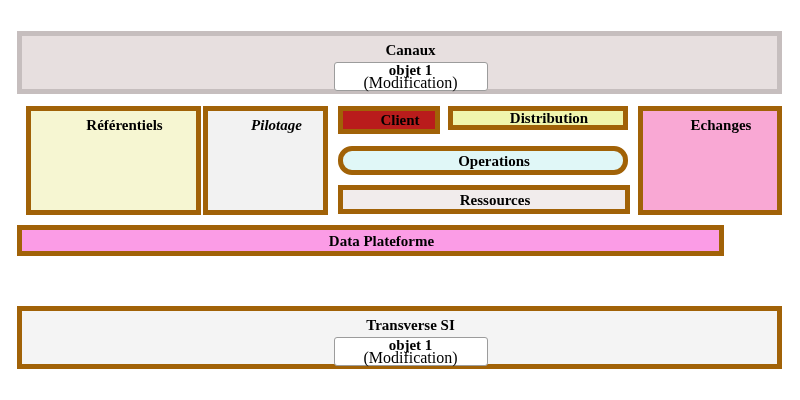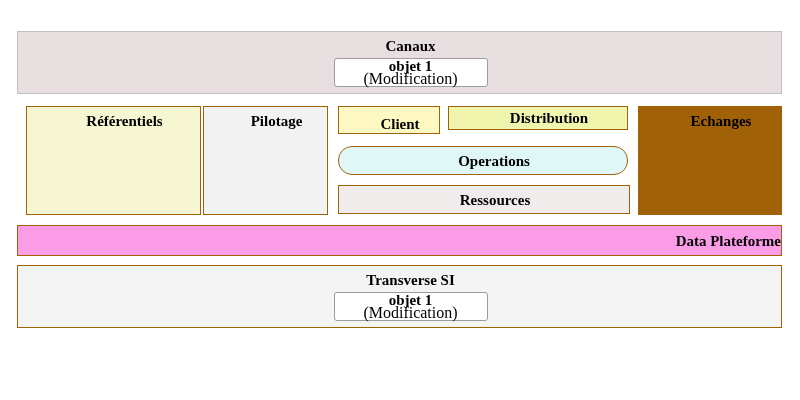--- a/index.html
+++ b/index.html
@@ -12,21 +12,21 @@
   .diagram {
     position: relative;
     width: 800px;
     height: 400px;
     background: #ffffff;
     overflow: hidden;
   }
   .block {
     position: absolute;
     box-sizing: border-box;
-    border: 1px solid #a16207;
+    border: 5px solid #a16207;
     padding-left: 22px;
   }
   .block .title {
     font-weight: bold;
     font-size: 15px;
     text-align: center;
     line-height: 18px;
   }
   .top-titled .title {
     padding-top: 5px;
@@ -38,21 +38,21 @@
   }
   
   #canaux        { left: 17px;  top: 31px;  width: 765px; height: 63px;  border-color:#c6bebe; }
   #referentiels  { left: 26px;  top: 106px; width: 175px; height: 109px; }
   #pilotage      { left: 203px; top: 106px; width: 125px; height: 109px; }
   #client        { left: 338px; top: 106px; width: 102px; height: 28px; }
   #distribution  { left: 448px; top: 106px; width: 180px; height: 24px; }
   #operations    { left: 338px; top: 146px; width: 290px; height: 29px; border-radius: 14px; }
   #ressources    { left: 338px; top: 185px; width: 292px; height: 29px; }
   #echanges      { left: 638px; top: 106px; width: 144px; height: 109px; }
-  #data-plateforme { left: 17px; top: 225px; width: 765px; height: 31px; justify-content: flex-end; }
+  #data-plateforme { left: 17px; top: 225px; width: 707px; height: 31px; }
   #transverse-si { left: 17px;  top: 265px; width: 765px; height: 63px; }
 
   .objet-card {
     width: 154px;
     height: 29px;
     box-sizing: border-box;
     margin: 3px auto 0 auto;
     background: #ffffff;
     border: 1px solid #9c9c9c;
     border-radius: 3px;
@@ -82,49 +82,49 @@
     <div class="objet-card">
       <span class="objet-name">objet 1</span>
       <span class="objet-sub">(Modification)</span>
     </div>
   </div>
 
   <div class="block top-titled" id="referentiels" style="background-color: rgb(246, 246, 210);">
     <div class="title">Référentiels</div>
   </div>
 
-  <div class="block top-titled" id="pilotage" style="background-color: rgb(242, 242, 242);">
+  <div class="block top-titled" id="pilotage" style="background-color: rgb(242, 242, 242); font-style: italic;">
     <div class="title">Pilotage</div>
   </div>
 
-  <div class="block centered" id="client" style="background-color: #fef9c3; align-items: flex-end;">
+  <div class="block centered" id="client" style="background-color: #b91c1c; align-items: flex-end;">
     <div class="title">Client</div>
   </div>
 
   <div class="block centered" id="distribution" style="background-color: rgb(240, 245, 173);">
     <div class="title">Distribution</div>
   </div>
 
   <div class="block centered" id="operations" style="background-color: rgb(224, 247, 247);">
     <div class="title">Operations</div>
   </div>
 
   <div class="block centered" id="ressources" style="background-color: rgb(241, 236, 236);">
     <div class="title">Ressources</div>
   </div>
 
-  <div class="block top-titled" id="echanges" style="background-color: #a16207;">
+  <div class="block top-titled" id="echanges" style="background-color: #f9a8d4;">
     <div class="title">Echanges</div>
   </div>
 
   <div class="block centered" id="data-plateforme" style="background-color: rgb(251, 156, 230);">
     <div class="title">Data Plateforme</div>
   </div>
 
-  <div class="block top-titled" id="transverse-si" style="background-color: rgb(244, 244, 244);">
+  <div class="block top-titled" id="transverse-si" style="background-color: rgb(244, 244, 244); margin-top: 41px;">
     <div class="title">Transverse SI</div>
     <div class="objet-card">
       <span class="objet-name">objet 1</span>
       <span class="objet-sub">(Modification)</span>
     </div>
   </div>
 
 </div>
 
 </body></html>

